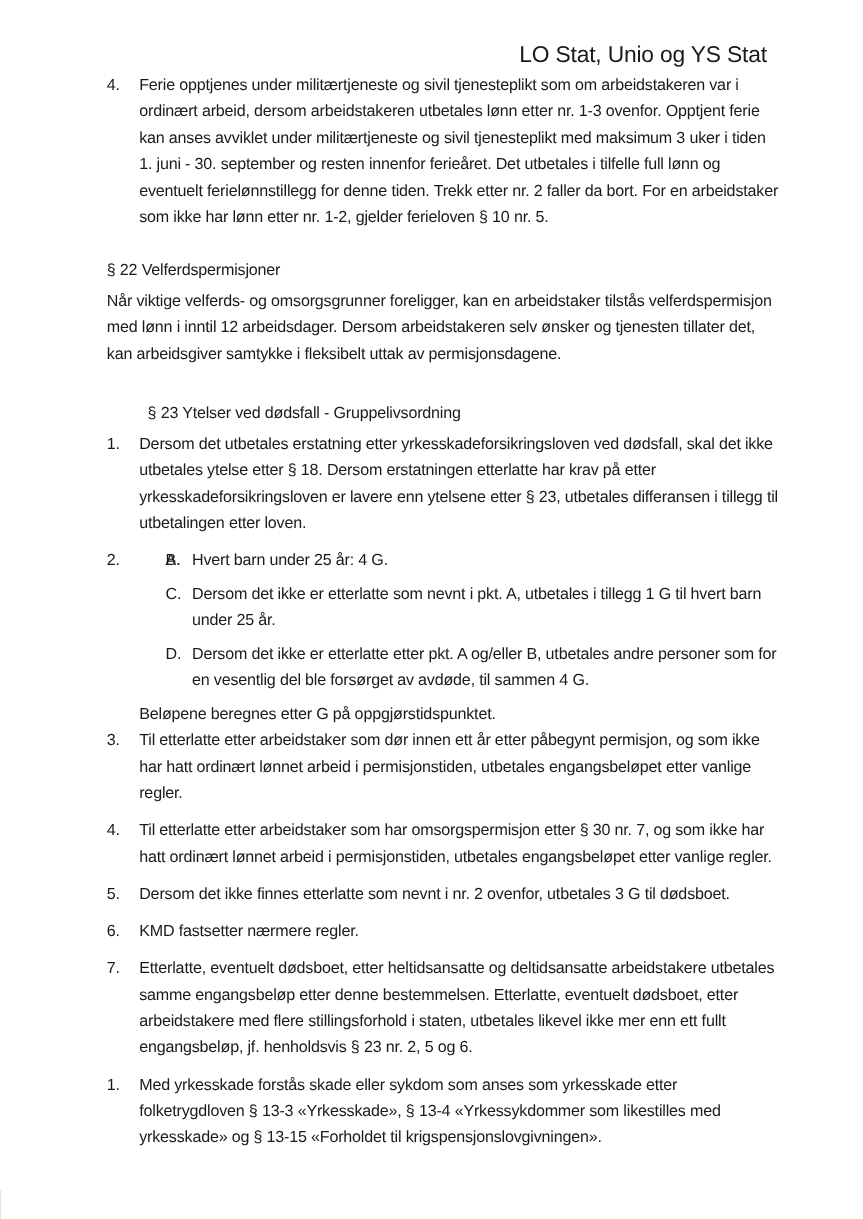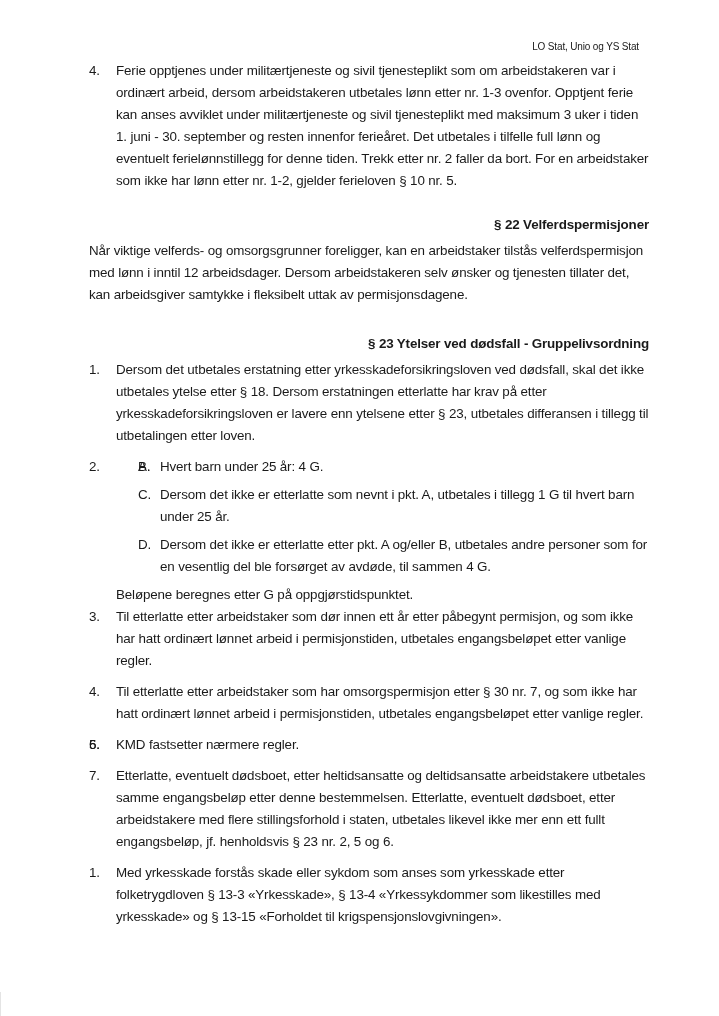--- a/index.html
+++ b/index.html
@@ -21,21 +21,21 @@
     .page {
       position: absolute;
       left: 0; top: 0;
       width: 719px;
       height: 1016px;
     }
     .header-right {
       position: absolute;
       right: 80px;
       top: 37px;
-      font-size: 10px;
+      font-size: 19px;
       line-height: 20px;
     }
     .content {
       position: absolute;
       left: 89px;
       top: 60px;
       width: 560px;
     }
     ol.numlist {
       list-style: none;
@@ -46,25 +46,24 @@
       position: relative;
       padding-left: 27px;
       margin-bottom: 9px;
     }
     .item .num {
       position: absolute;
       left: 0;
       top: 0;
     }
     .section-title {
-      font-weight: bold;
+      font-weight: normal;
       margin-top: 18px;
       margin-bottom: 4px;
       line-height: 22px;
-      text-align: right;
     }
     p.para {
       margin: 0;
     }
     .sublist {
       margin: 6px 0 4px 0;
       padding: 0 0 0 22px;
       list-style: none;
     }
     .subitem {
@@ -141,20 +140,21 @@
       <li class="item">
         <span class="num">3.</span>
         <span>Til etterlatte etter arbeidstaker som dør innen ett år etter påbegynt permisjon, og som ikke har hatt ordinært lønnet arbeid i permisjonstiden, utbetales engangsbeløpet etter vanlige regler.</span>
       </li>
       <li class="item">
         <span class="num">4.</span>
         <span>Til etterlatte etter arbeidstaker som har omsorgspermisjon etter § 30 nr. 7, og som ikke har hatt ordinært lønnet arbeid i permisjonstiden, utbetales engangsbeløpet etter vanlige regler.</span>
       </li>
       <li class="item">
         <span class="num">5.</span>
+        <span>Dersom det ikke finnes etterlatte som nevnt i nr. 2 ovenfor, utbetales 3 G til dødsboet.</span>
       </li>
       <li class="item">
         <span class="num">6.</span>
         <span>KMD fastsetter nærmere regler.</span>
       </li>
       <li class="item">
         <span class="num">7.</span>
         <span>Etterlatte, eventuelt dødsboet, etter heltidsansatte og deltidsansatte arbeidstakere utbetales samme engangsbeløp etter denne bestemmelsen. Etterlatte, eventuelt dødsboet, etter arbeidstakere med flere stillingsforhold i staten, utbetales likevel ikke mer enn ett fullt engangsbeløp, jf. henholdsvis § 23 nr. 2, 5 og 6.</span>
       </li>
     </ol>

